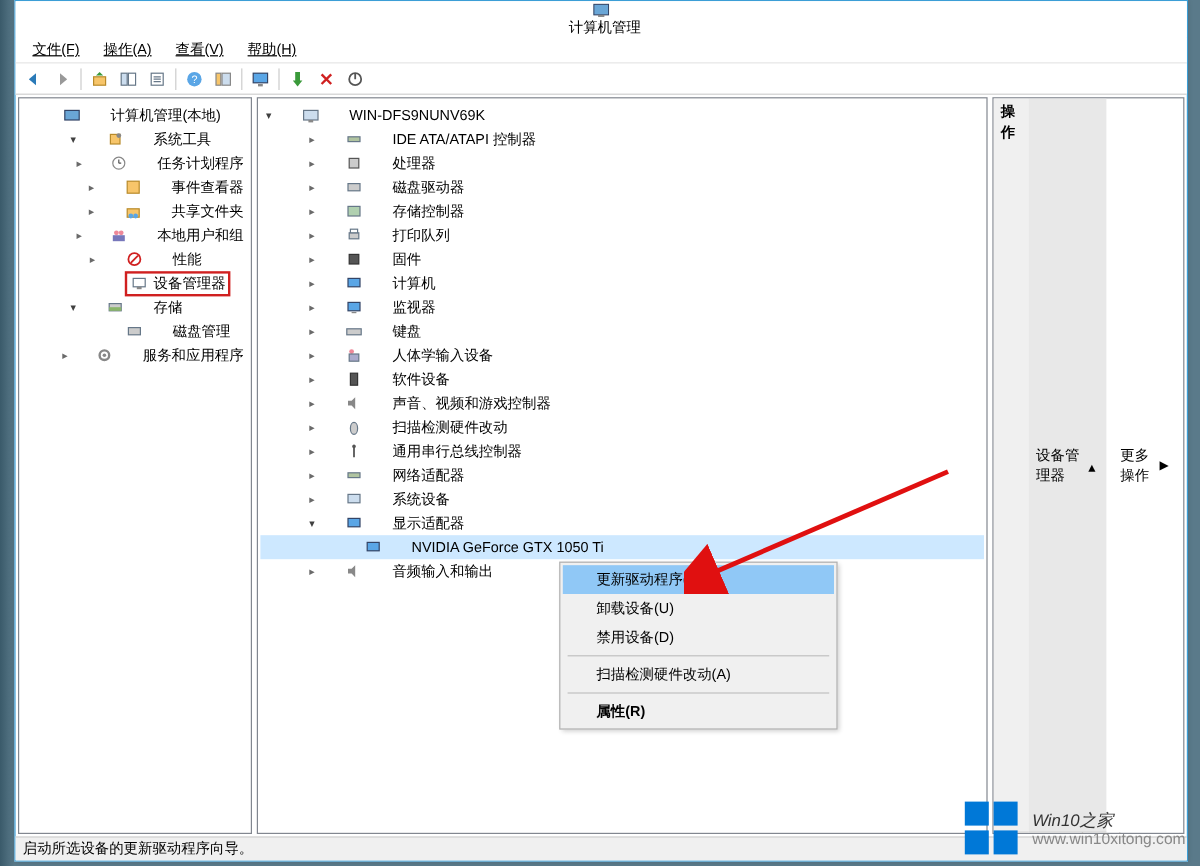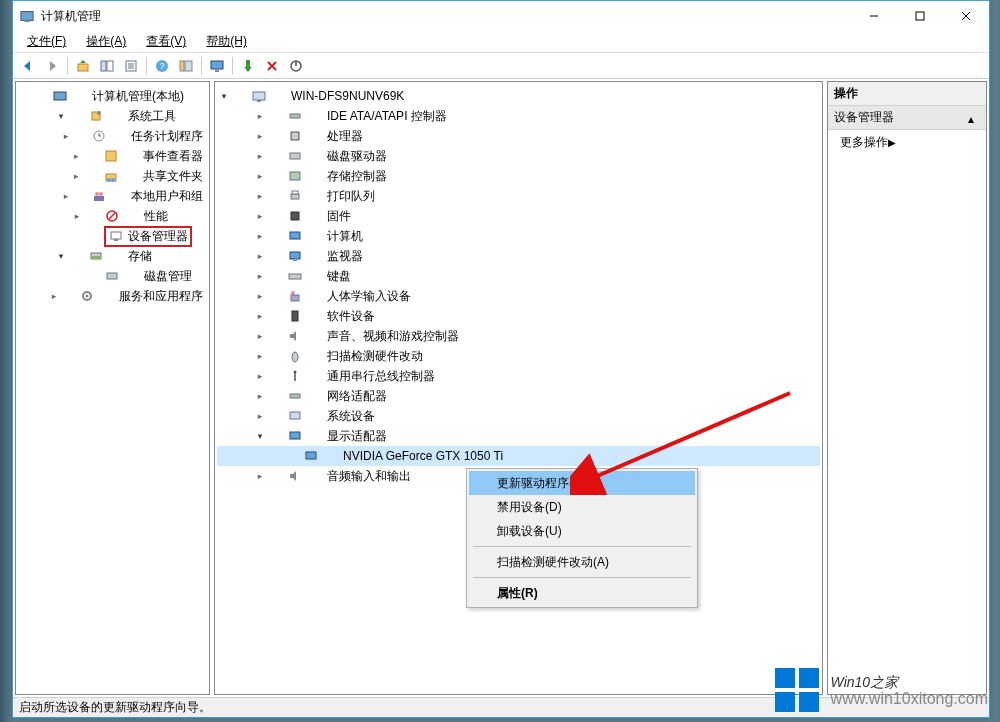--- a/index.html
+++ b/index.html
@@ -29,20 +29,21 @@
       display: flex;
       flex-direction: column;
     }
     
     .titlebar {
       height: 30px;
       display: flex;
       align-items: center;
       padding-left: 6px;
       background: #fff;
+      flex-direction: column;
     }
     .titlebar .app-icon {
       width: 16px; height: 16px;
       margin-right: 6px;
       display: flex; align-items: center; justify-content: center;
     }
     .titlebar .title { flex: 0 0 auto; color: #000; }
     .title-spacer { flex: 1; }
     .win-controls { display: flex; }
     .win-btn {
@@ -91,21 +92,21 @@
       overflow: hidden;
     }
     .panel {
       border: 1px solid #828790;
       margin: 2px;
       background: #fff;
       overflow: auto;
     }
     .panel-left { width: 195px; flex-shrink: 0; }
     .panel-mid { flex: 1; }
-    .panel-right { width: 160px; flex-shrink: 0; display: flex; flex-direction: column; }
+    .panel-right { width: 160px; flex-shrink: 0; display: flex; flex-direction: row; }
     .panel-right-header {
       background: #f0f0f0;
       border-bottom: 1px solid #d0d0d0;
       padding: 3px 6px;
       font-weight: bold;
     }
     .panel-right-section {
       background: #e8e8e8;
       border-bottom: 1px solid #d0d0d0;
       padding: 3px 6px;
@@ -207,21 +208,21 @@
       width: 46px; height: 46px;
       position: relative;
     }
     .wm-sq {
       position: absolute;
       width: 20px; height: 20px;
       background: #0078d7;
     }
     .wm-text { line-height: 1.1; }
     .wm-title { font-size: 14px; font-style: italic; color: #333; }
-    .wm-url { font-size: 16px; color: #888; text-align: right; }
+    .wm-url { font-size: 13px; color: #888; text-align: right; }
     
     svg.ic { width: 14px; height: 14px; }
   </style>
 </head>
 <body>
 
 <div class="desktop-edge-left"></div>
 
 <div class="window">
 
@@ -690,22 +691,22 @@
   </div>
 
   <div class="statusbar">
     <span>启动所选设备的更新驱动程序向导。</span>
   </div>
 
 </div>
 
 <div class="context-menu">
   <div class="ctx-item selected">更新驱动程序(P)</div>
+  <div class="ctx-item">卸载设备(U)</div>
   <div class="ctx-item">禁用设备(D)</div>
-  <div class="ctx-item">卸载设备(U)</div>
   <div class="ctx-sep"></div>
   <div class="ctx-item">扫描检测硬件改动(A)</div>
   <div class="ctx-sep"></div>
   <div class="ctx-item">
       <b>属性(R)</b>
     </div>
 </div>
 
 <svg class="red-arrow" width="230" height="110" viewBox="0 0 230 110">
   <defs>

